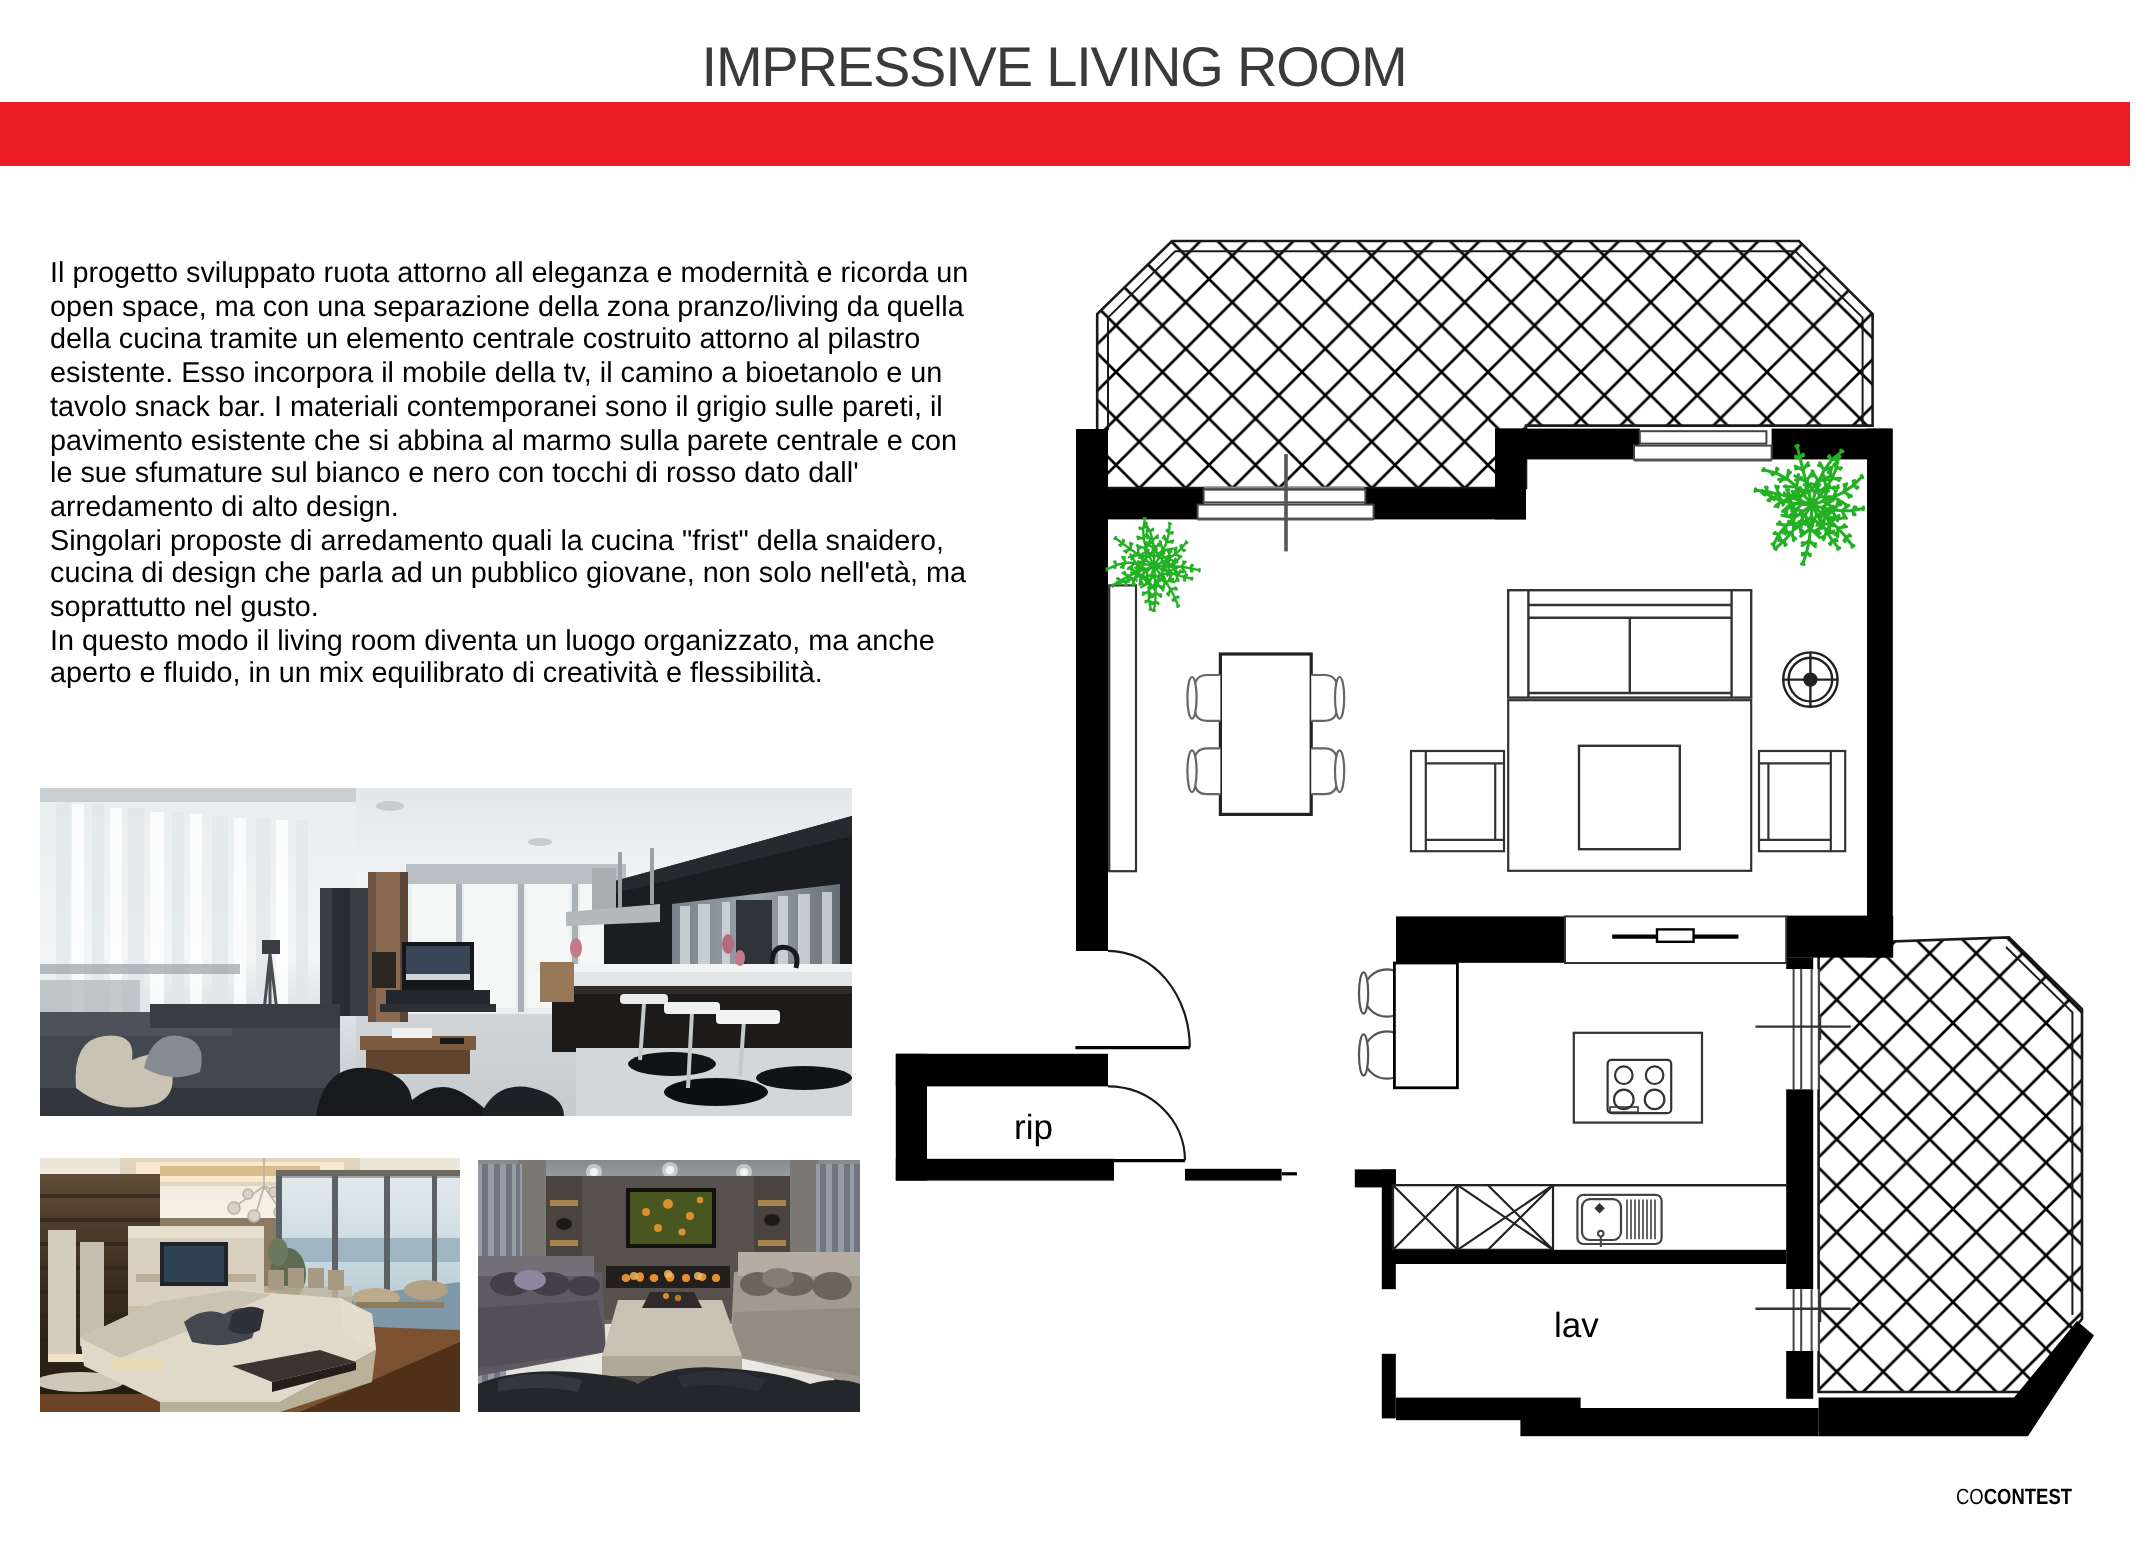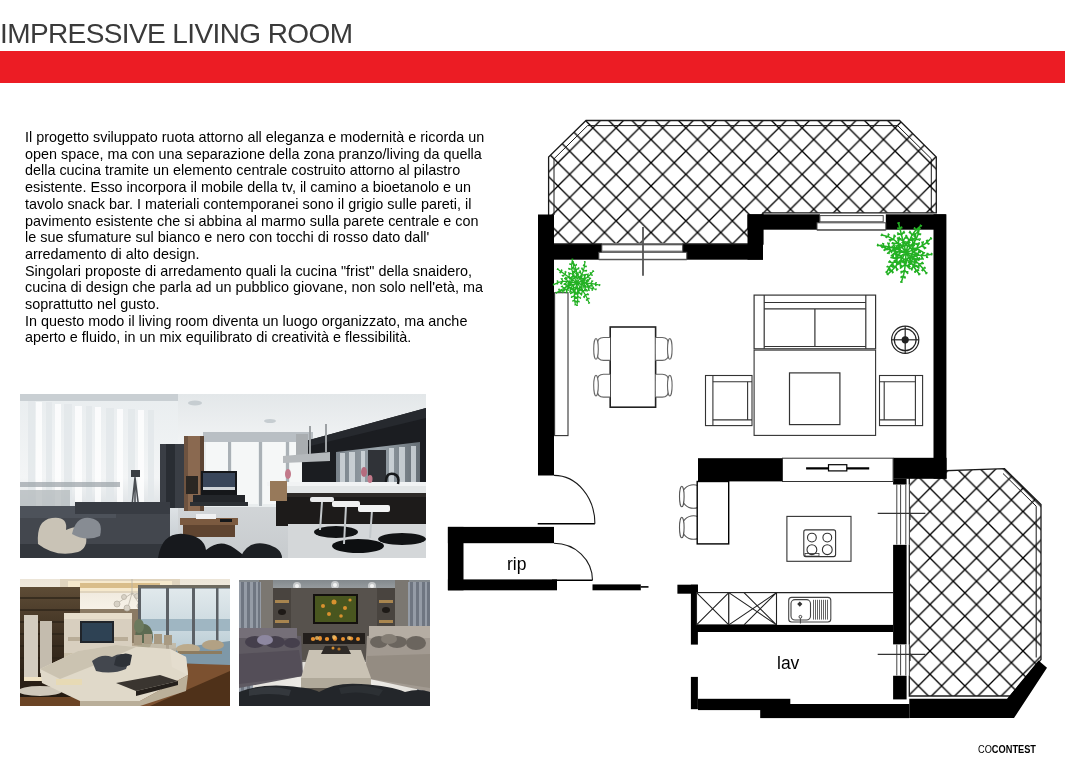--- a/index.html
+++ b/index.html
@@ -2,21 +2,21 @@
 <html><head>
 <meta charset="utf-8">
 <style>
 html,body{margin:0;padding:0;background:#ffffff;width:1068px;height:774px;overflow:hidden;}
 body{font-family:"Liberation Sans", sans-serif;position:relative;}
 .abs{position:absolute;}
 </style>
 </head>
 <body>
 
-<div class="abs" style="left:0;top:20px;width:1054px;text-align:left;font-size:28px;line-height:28px;color:#3a3a3a;letter-spacing:-0.6px;">IMPRESSIVE LIVING ROOM</div>
+<div class="abs" style="left:0;top:20px;width:1054px;text-align:center;font-size:28px;line-height:28px;color:#3a3a3a;letter-spacing:-0.6px;">IMPRESSIVE LIVING ROOM</div>
 
 <div class="abs" style="left:0;top:51px;width:1065px;height:32px;background:#ec1c24;"></div>
 
 <div class="abs" style="left:25px;top:129px;width:490px;font-size:14.4px;line-height:16.7px;color:#000;">Il progetto sviluppato ruota attorno all eleganza e modernità e ricorda un<br>open space, ma con una separazione della zona pranzo/living da quella<br>della cucina tramite un elemento centrale costruito attorno al pilastro<br>esistente. Esso incorpora il mobile della tv, il camino a bioetanolo e un<br>tavolo snack bar. I materiali contemporanei sono il grigio sulle pareti, il<br>pavimento esistente che si abbina al marmo sulla parete centrale e con<br>le sue sfumature sul bianco e nero con tocchi di rosso dato dall'<br>arredamento di alto design.<br>Singolari proposte di arredamento quali la cucina "frist" della snaidero,<br>cucina di design che parla ad un pubblico giovane, non solo nell'età, ma<br>soprattutto nel gusto.<br>In questo modo il living room diventa un luogo organizzato, ma anche<br>aperto e fluido, in un mix equilibrato di creatività e flessibilità.</div>
 
 <div class="abs" style="left:20px;top:394px;width:406px;height:164px;background:#ccd0d3;overflow:hidden;">
 <svg width="406" height="164">
 <defs>
 <linearGradient id="p1ceil" x1="0" y1="0" x2="0" y2="1">
           <stop offset="0" stop-color="#e3e7e9"></stop>

